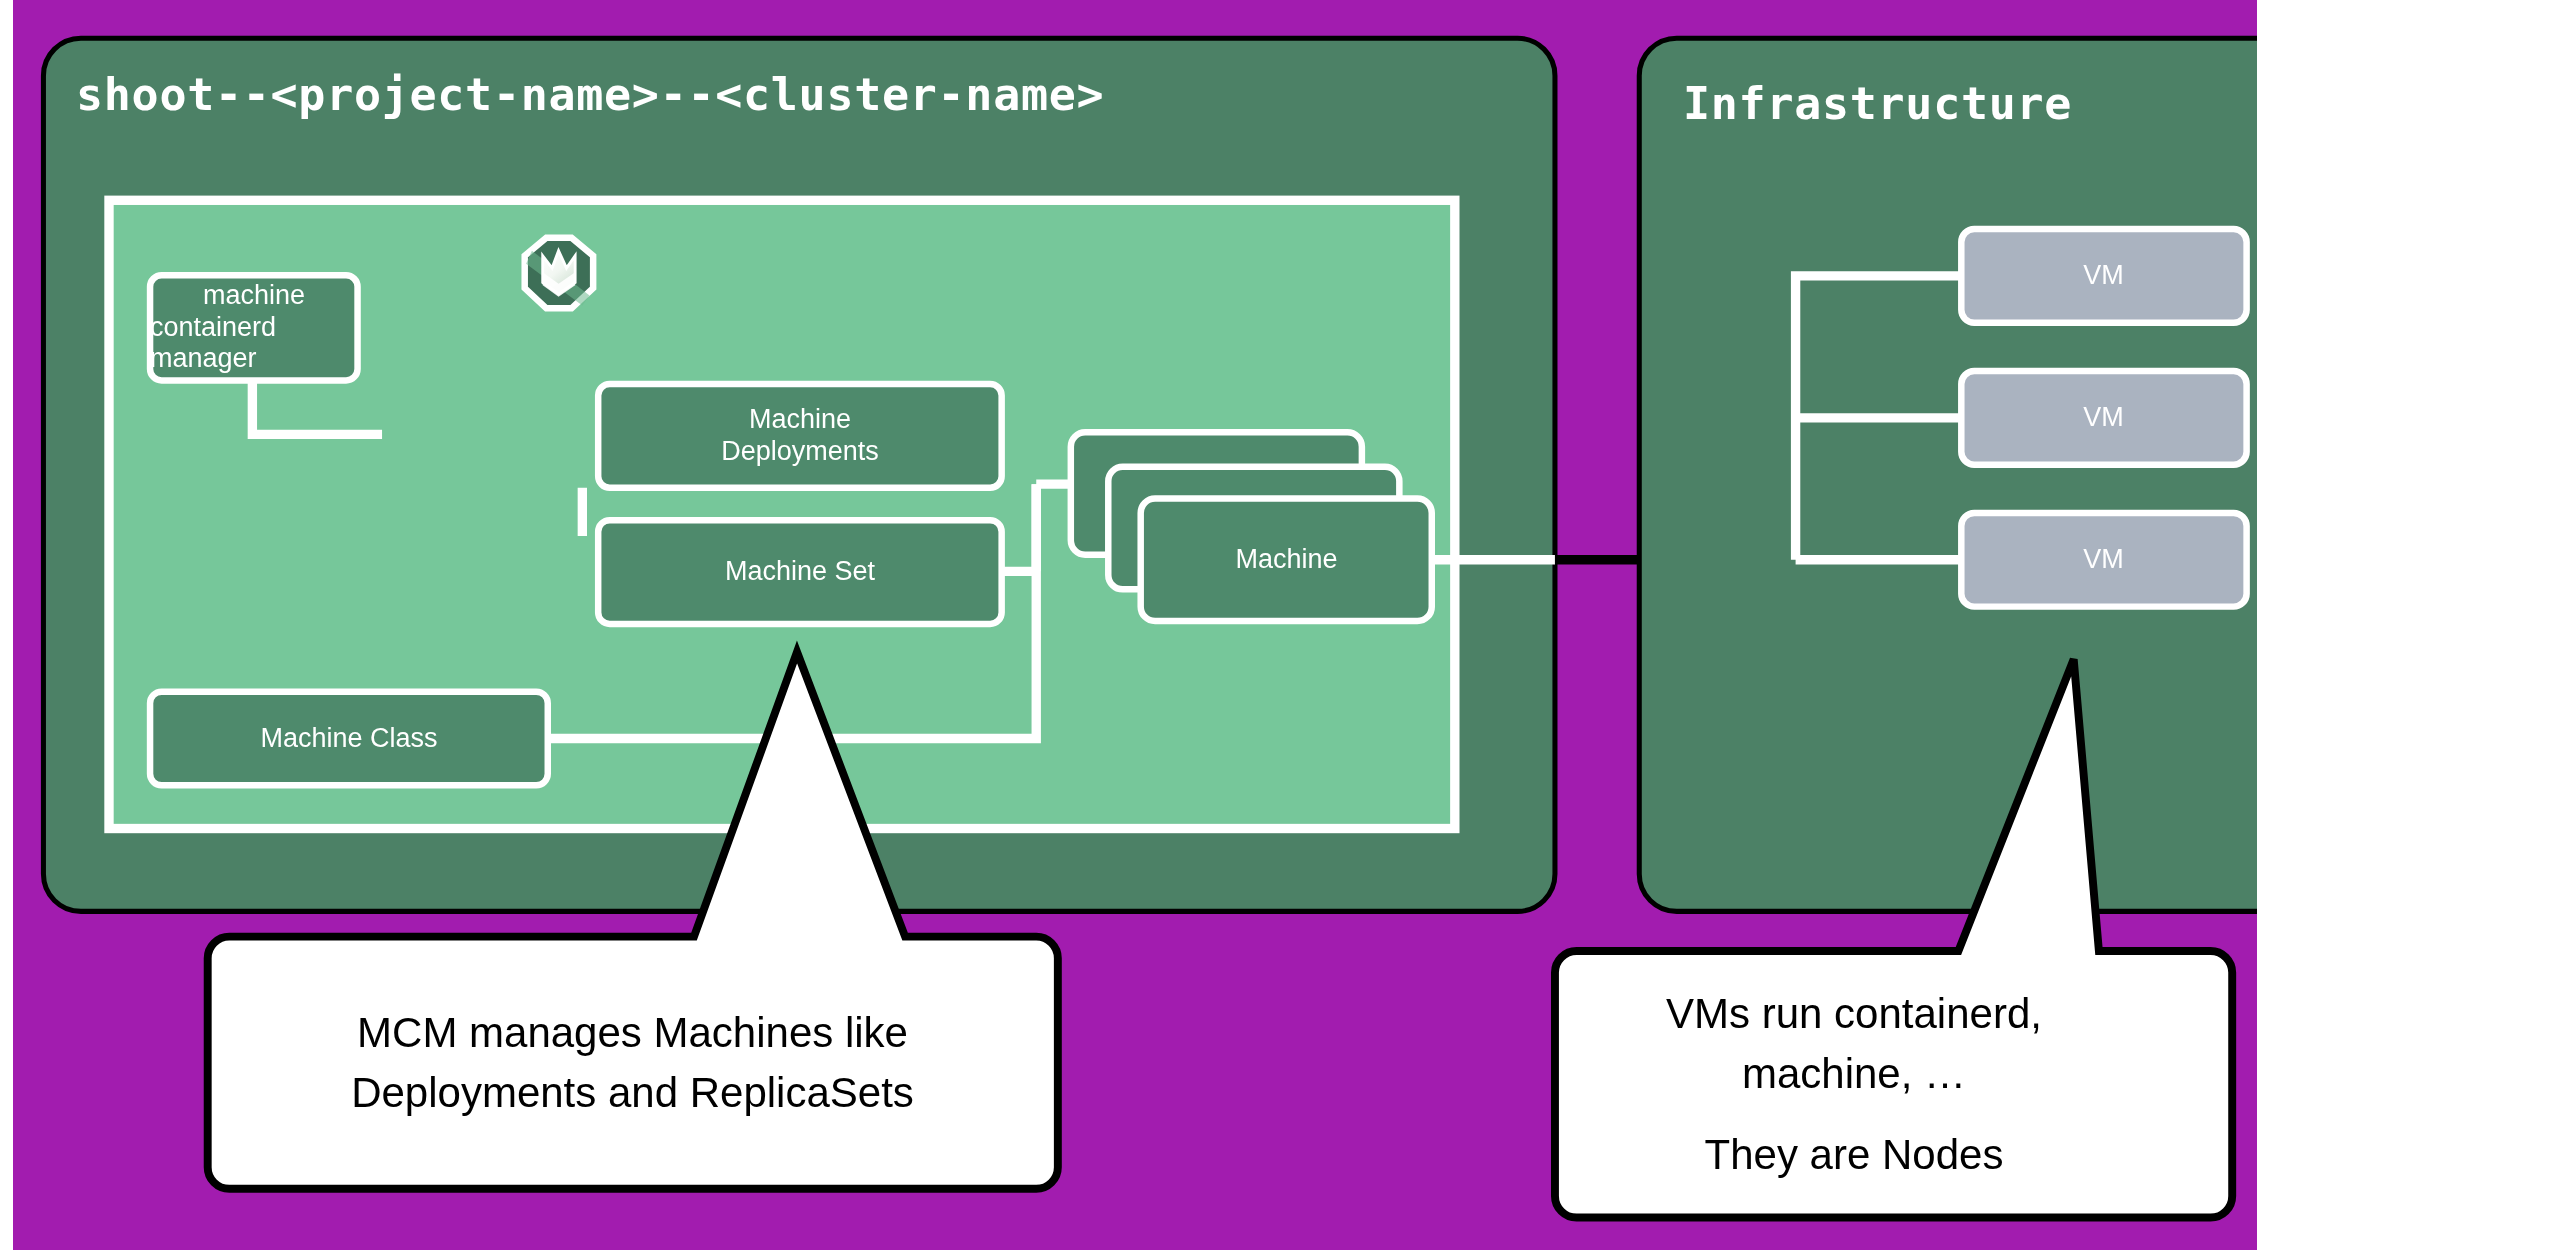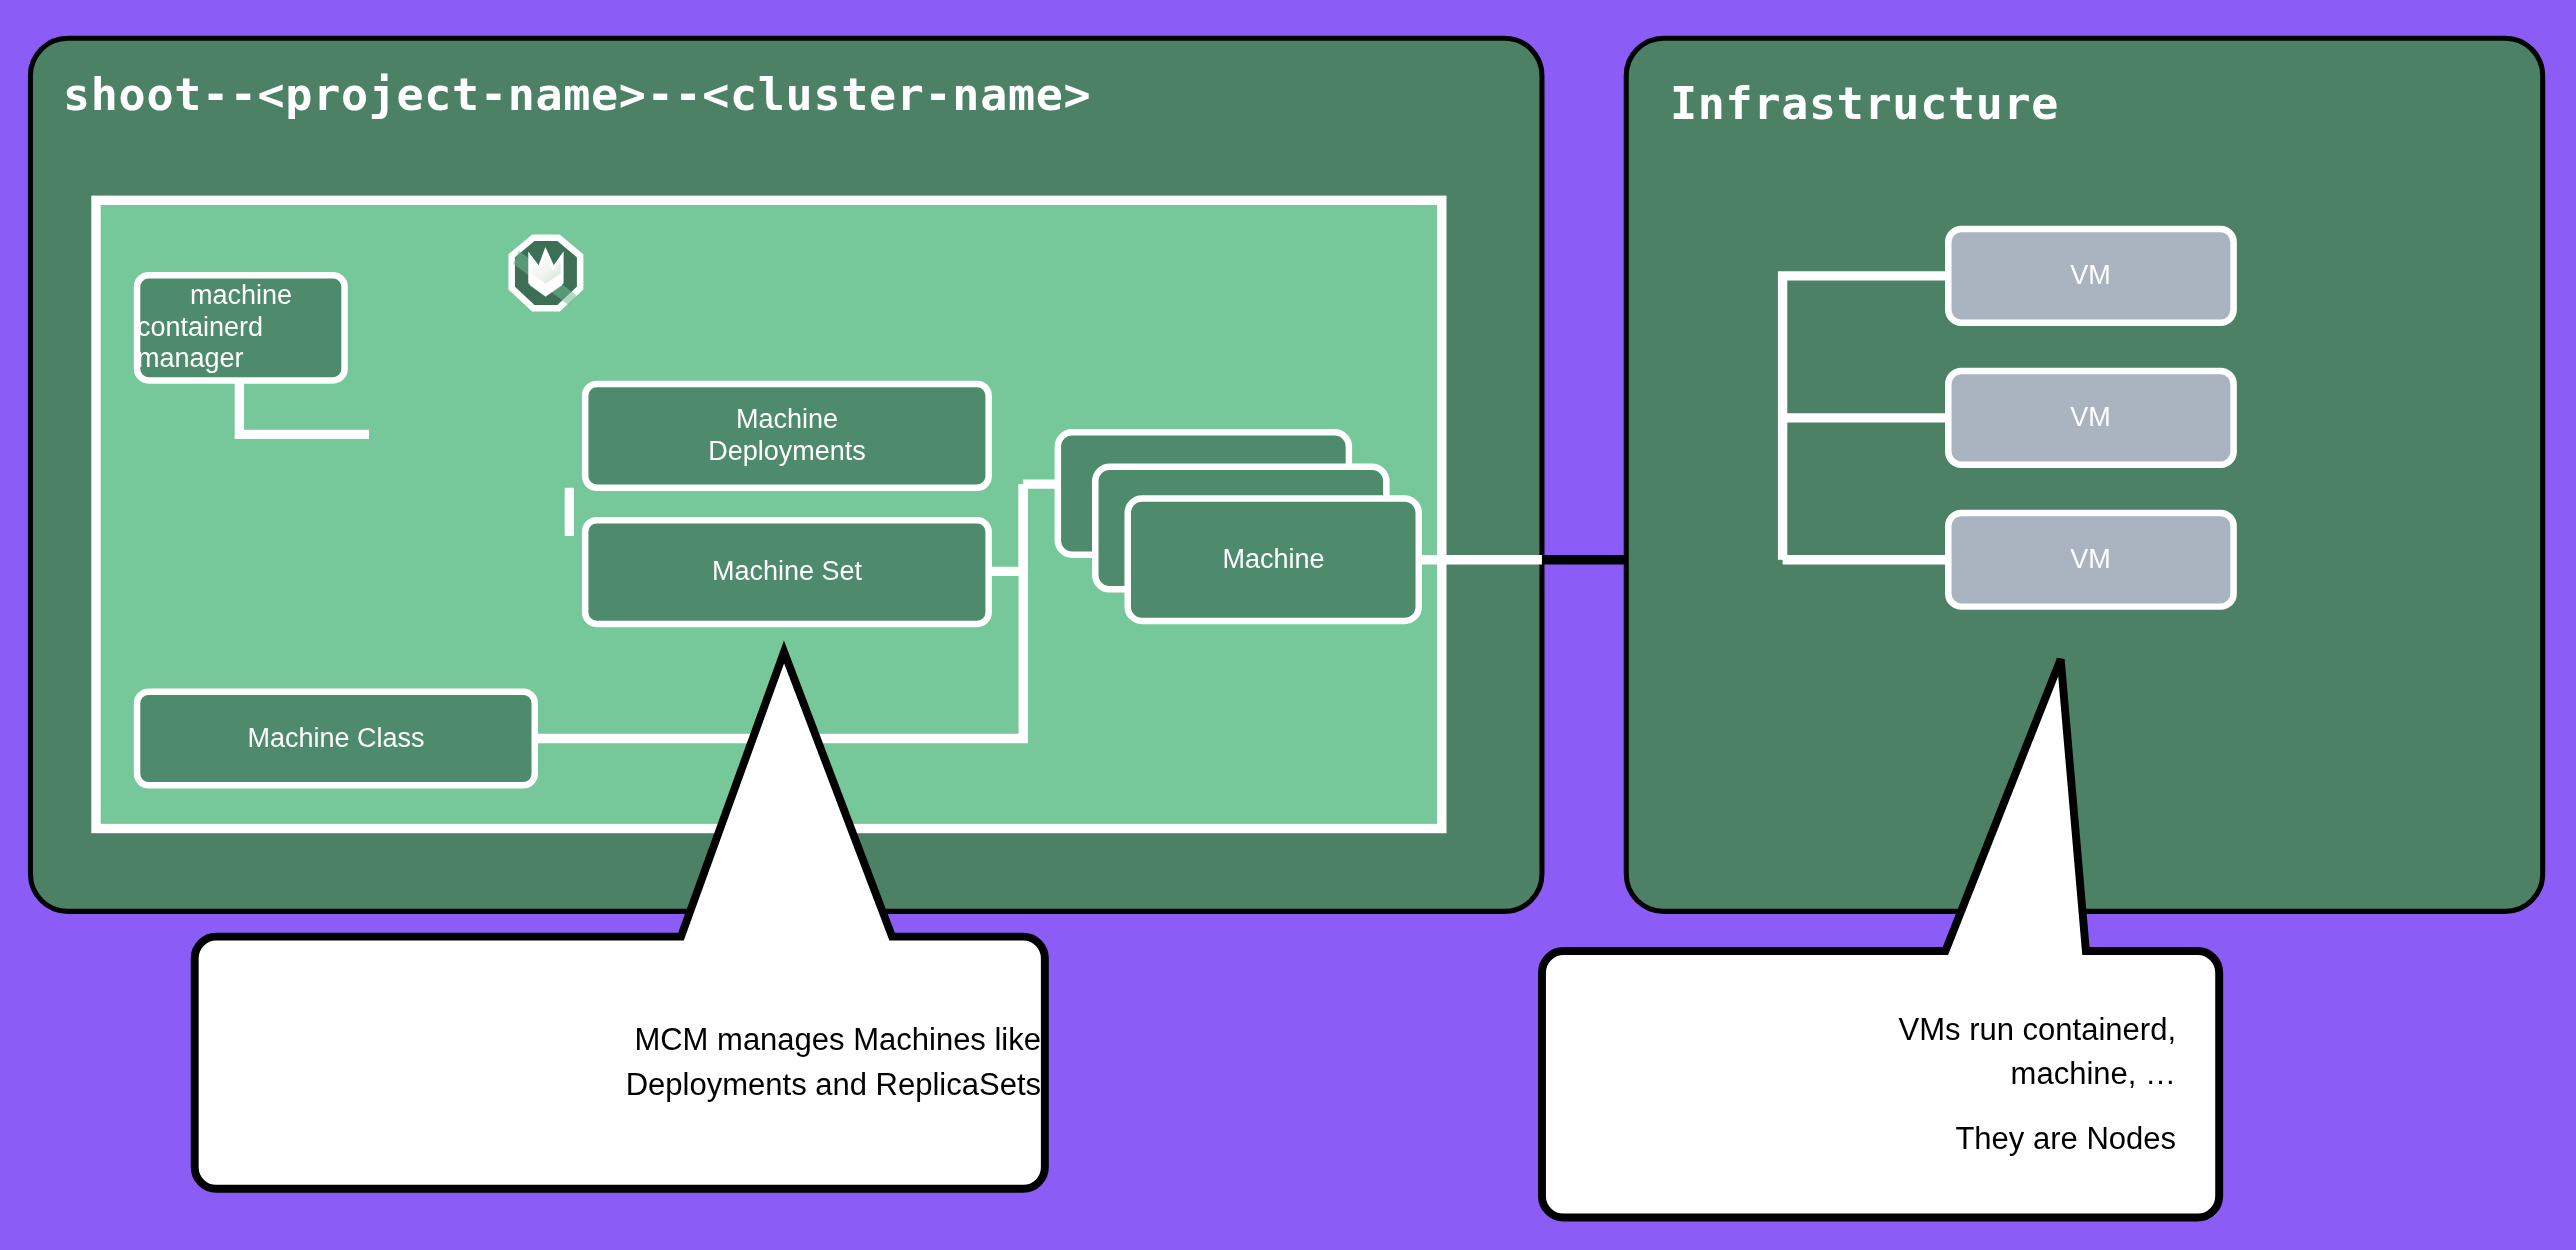--- a/index.html
+++ b/index.html
@@ -5,24 +5,25 @@
   html, body {
     margin: 0;
     padding: 0;
     background: #ffffff;
   }
   body {
     font-family: "Liberation Sans", sans-serif;
   }
   #stage {
     position: relative;
-    width: 2576px;
+    width: 2244px;
     height: 1250px;
-    background: #8b5cf6;
+    background: #a21caf;
     overflow: hidden;
+    margin-left: 13px;
   }
   .svg-layer {
     position: absolute;
     left: 0;
     top: 0;
     width: 2576px;
     height: 1250px;
   }
 
   
@@ -44,26 +45,26 @@
     color: #ffffff;
     font-family: "Liberation Sans", sans-serif;
     font-size: 27px;
     line-height: 1.18;
     pointer-events: none;
   }
   .bubble-text {
     position: absolute;
     display: flex;
     flex-direction: column;
-    align-items: flex-end;
+    align-items: center;
     justify-content: center;
     text-align: center;
     color: #000000;
     font-family: "Liberation Sans", sans-serif;
-    font-size: 31px;
+    font-size: 42px;
     line-height: 1.42;
   }
   .bubble-text .gap { height: 21.6px; }
 </style>
 </head>
 <body>
 
 <div id="stage">
 
   <svg class="svg-layer" viewBox="0 0 3575 1735" xmlns="http://www.w3.org/2000/svg">

